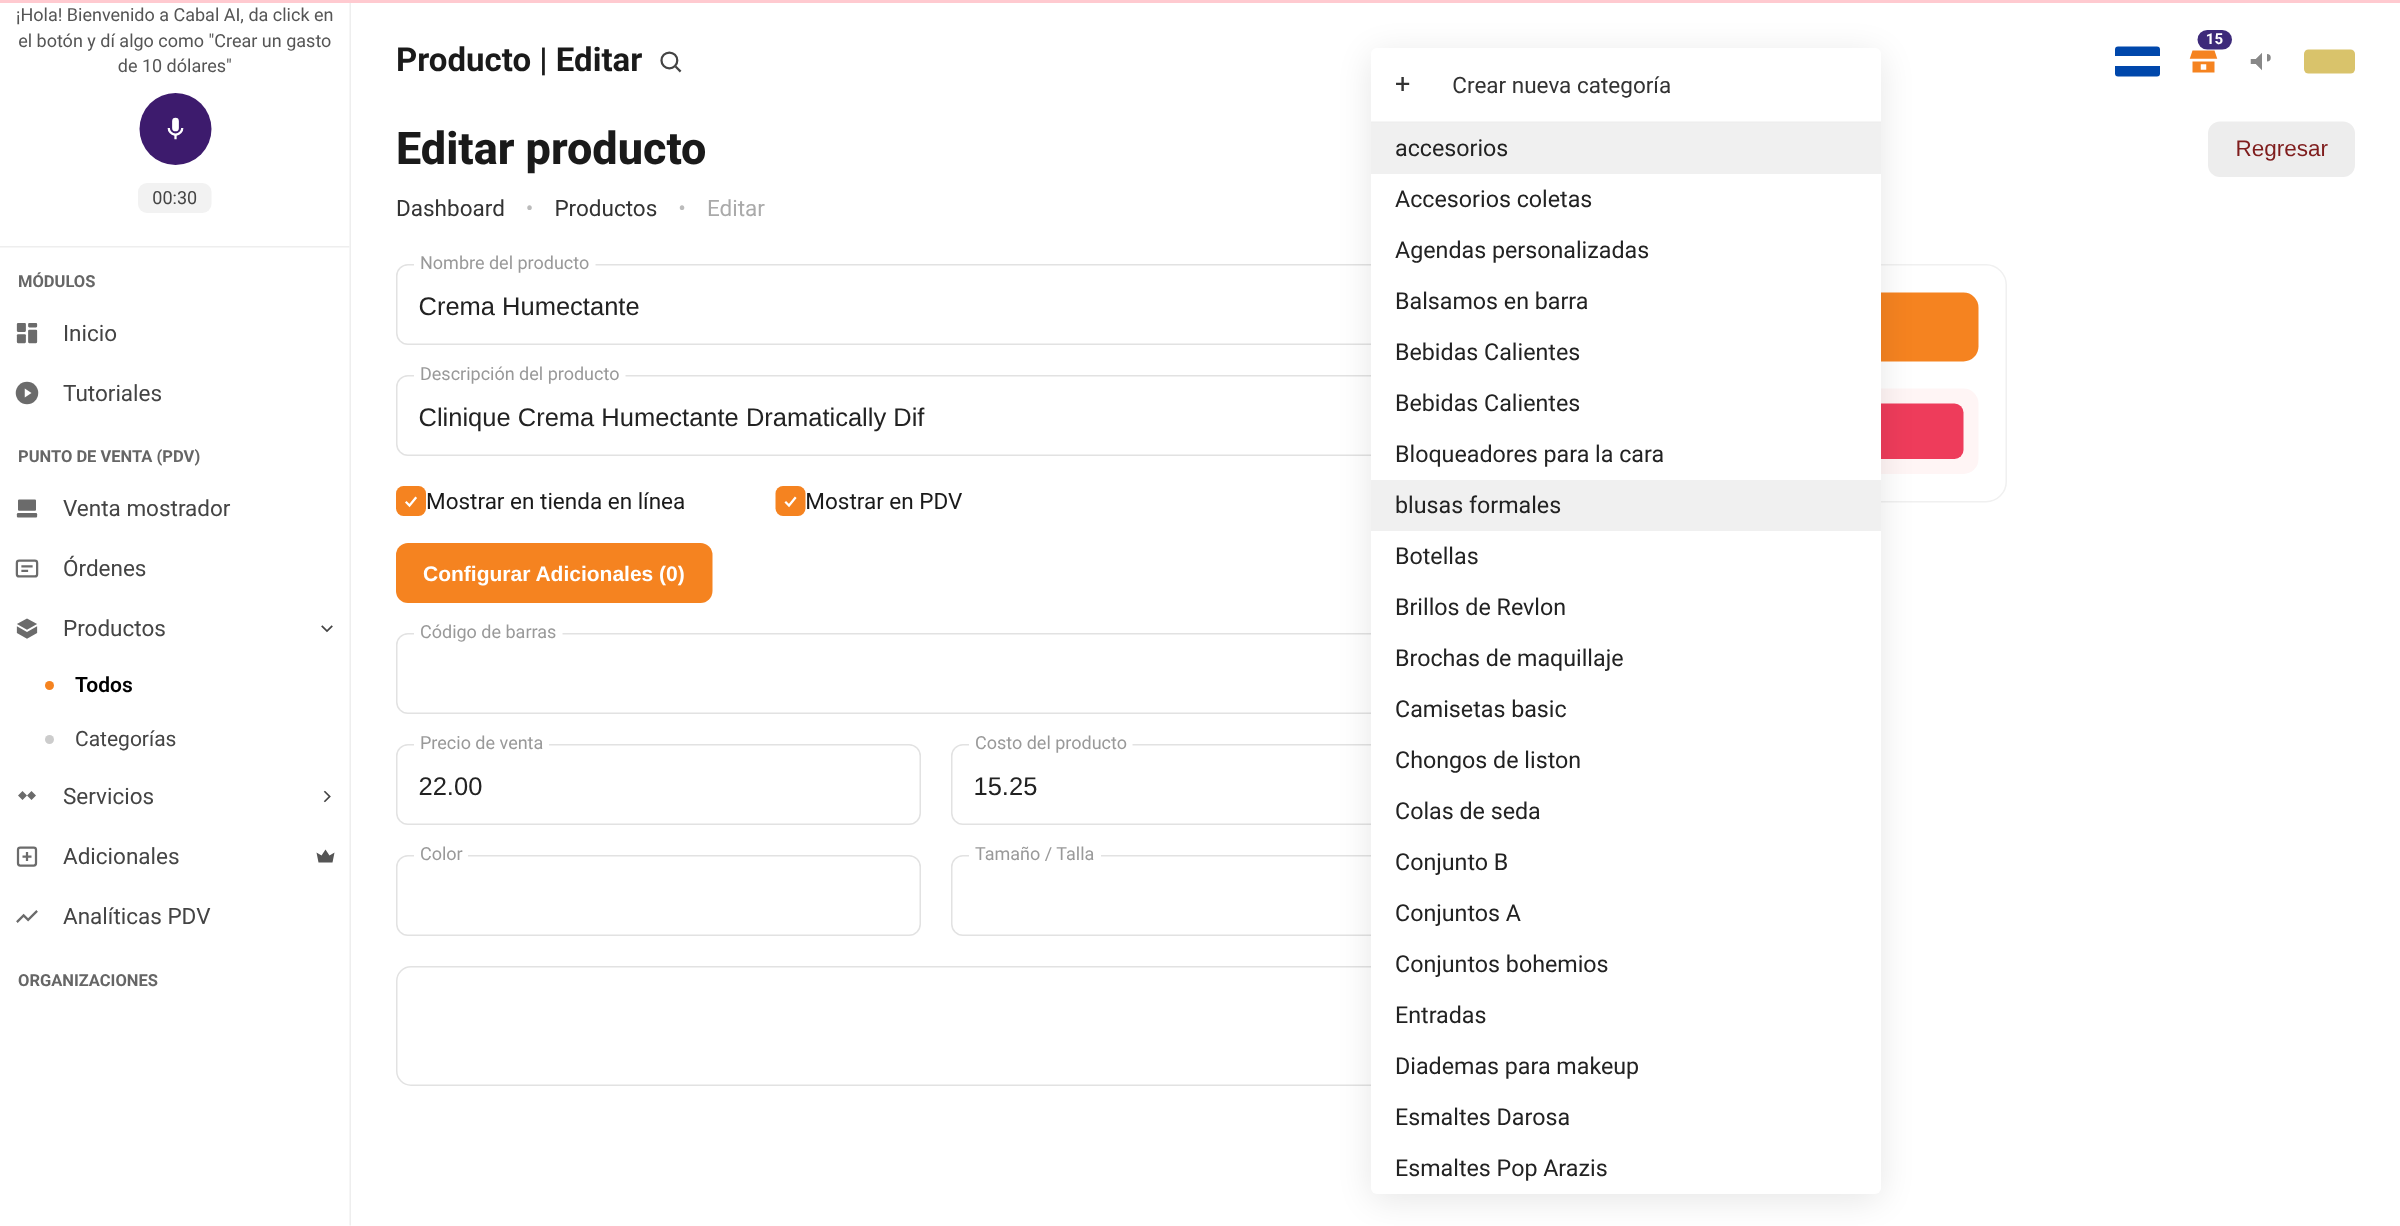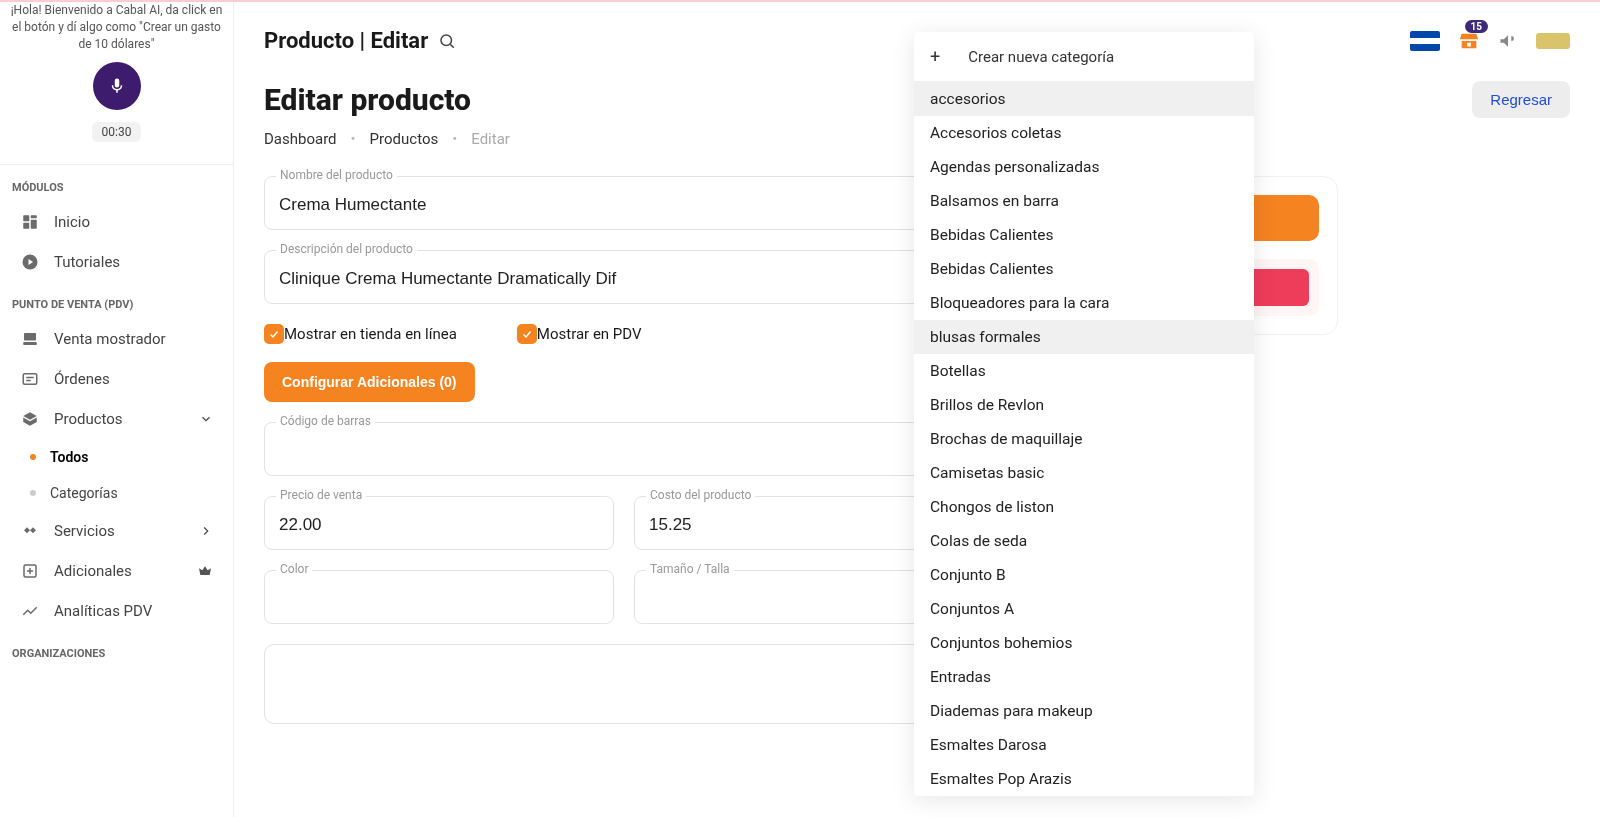--- a/index.html
+++ b/index.html
@@ -6,39 +6,39 @@
 body { font-family: -apple-system, BlinkMacSystemFont, "Segoe UI", Roboto, sans-serif; background: #fff; color: #1a1a1a; font-size: 14px; width: 1600px; height: 817px; overflow: hidden; }
 .layout { display: flex; height: 100%; }
 .sidebar { width: 234px; border-right: 1px solid #eee; display: flex; flex-direction: column; background: #fff; }
 .ai-box { padding: 0 10px 14px; text-align: center; font-size: 12px; color: #555; }
 .ai-text { margin-bottom: 10px; line-height: 1.4; }
 .mic-btn { width: 48px; height: 48px; border-radius: 50%; background: #3d1b6d; display: inline-flex; align-items: center; justify-content: center; cursor: pointer; }
 .mic-btn svg { fill: #fff; }
 .timer { display: inline-block; margin-top: 12px; background: #f2f2f2; padding: 3px 10px; border-radius: 6px; font-size: 12px; color: #444; }
 .sb-divider { border-top: 1px solid #eee; margin-top: 8px; }
 .sb-section-label { font-size: 11px; font-weight: 700; color: #666; padding: 16px 12px 8px; }
-.sb-item { display: flex; align-items: center; padding: 10px 20px; gap: 14px; color: #444; cursor: pointer; font-size: 15px; }
+.sb-item { display: flex; align-items: center; padding: 10px 8px; gap: 14px; color: #444; cursor: pointer; font-size: 15px; }
 .sb-icon { width: 20px; height: 20px; display: inline-flex; align-items: center; justify-content: center; color: #6b6b6b; }
 .sb-item.sub { padding-left: 30px; font-size: 14px; }
 .sb-bullet { width: 6px; height: 6px; border-radius: 50%; background: #ccc; }
 .sb-bullet.active { background: #f58320; }
 .sb-chevron { margin-left: auto; }
 .crown { margin-left: auto; color: #555; }
 .main { flex: 1; position: relative; overflow: hidden; }
 .topbar { display: flex; align-items: center; padding: 26px 30px 10px 30px; }
 .topbar h1 { font-size: 22px; font-weight: 700; margin-right: 10px; }
 .search-ic { width: 18px; height: 18px; color: #444; cursor: pointer; }
 .topbar-right { margin-left: auto; display: flex; align-items: center; gap: 18px; }
 .flag { width: 30px; height: 20px; background: linear-gradient(to bottom, #0047ab 33%, #fff 33%, #fff 66%, #0047ab 66%); border-radius: 2px; }
 .store-ic { position: relative; color: #f58320; }
 .badge { position: absolute; top: -10px; right: -8px; background: #3d2a7a; color: #fff; border-radius: 10px; font-size: 10px; padding: 1px 6px; font-weight: 700; }
 .logo-chip { width: 34px; height: 16px; background: #d9c36b; border-radius: 3px; }
 .page-head { padding: 18px 30px 6px; display: flex; align-items: center; }
 .page-title { font-size: 30px; font-weight: 800; }
-.back-btn { margin-left: auto; background: #ededed; border: none; padding: 10px 18px; border-radius: 8px; font-size: 15px; color: #1d4ed8; cursor: pointer; font-weight: 500; }
+.back-btn { margin-left: auto; background: #ededed; border: none; padding: 10px 18px; border-radius: 8px; font-size: 15px; color: #7f1d1d; cursor: pointer; font-weight: 500; }
 .crumbs { display: flex; align-items: center; gap: 14px; padding: 6px 30px 18px; color: #333; font-size: 15px; }
 .crumb { cursor: pointer; }
 .crumb.muted { color: #aaa; cursor: default; }
 .dot-sep { color: #bbb; }
 .content { display: flex; padding: 10px 30px; gap: 24px; }
 .form-col { flex: 0 0 720px; }
 .field { position: relative; margin-bottom: 20px; }
 .field-label { position: absolute; top: -8px; left: 12px; background: #fff; padding: 0 4px; font-size: 12px; color: #999; }
 .field input { width: 100%; border: 1px solid #e2e2e2; border-radius: 8px; padding: 18px 14px 14px; font-size: 17px; color: #222; outline: none; }
 .field.empty input { padding: 16px 14px; }

